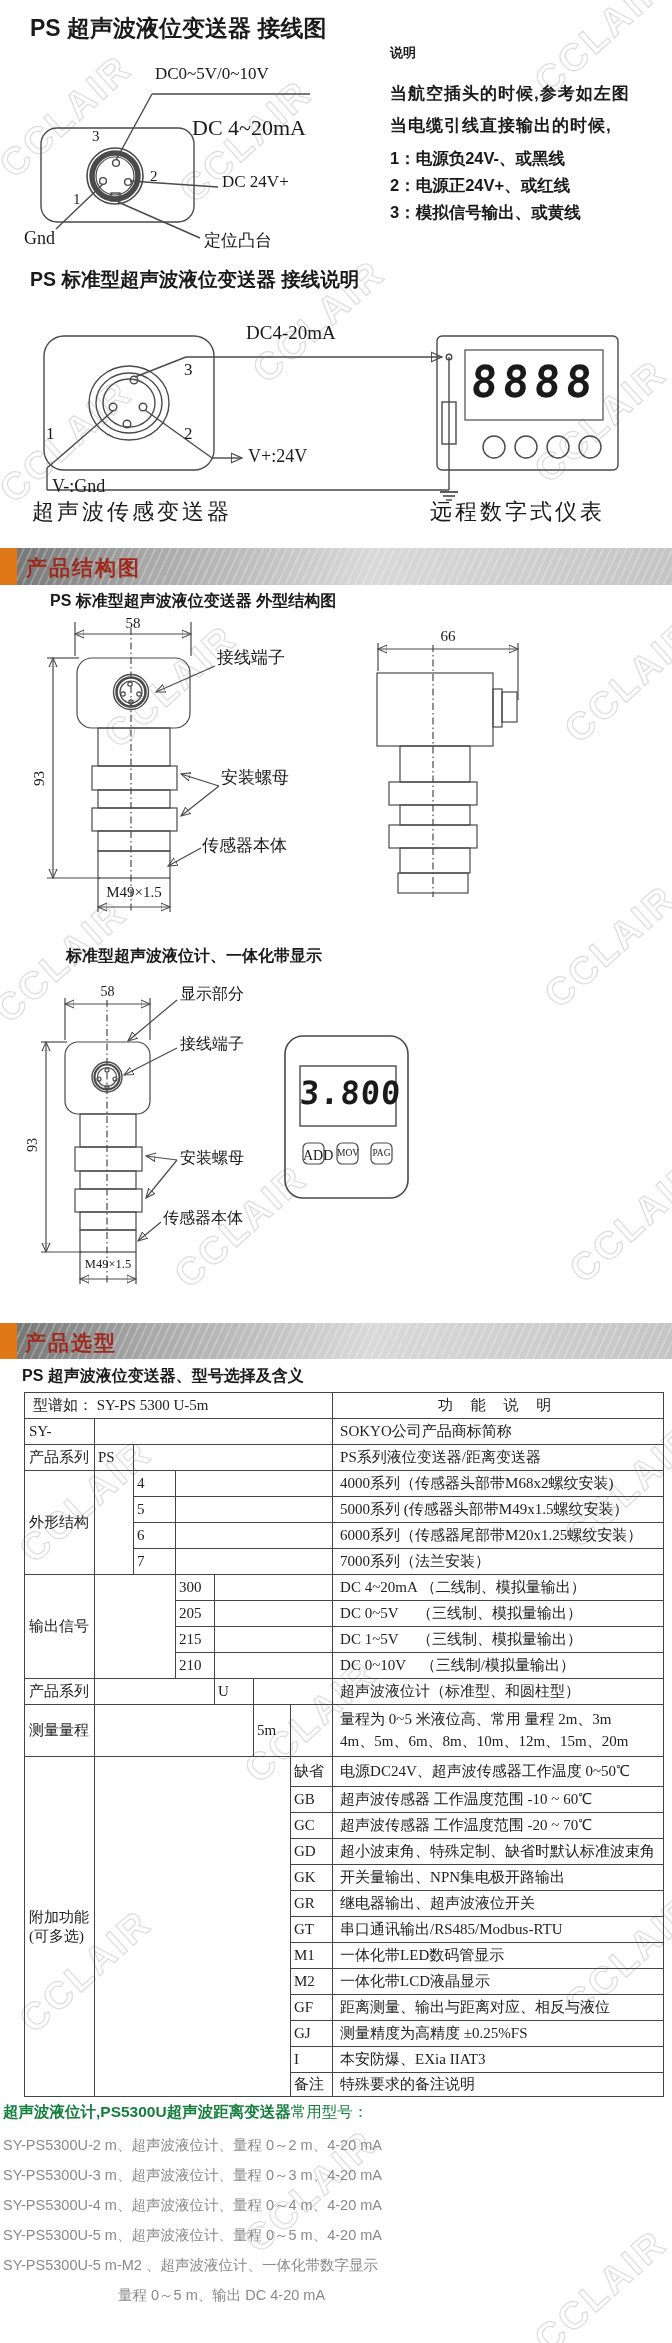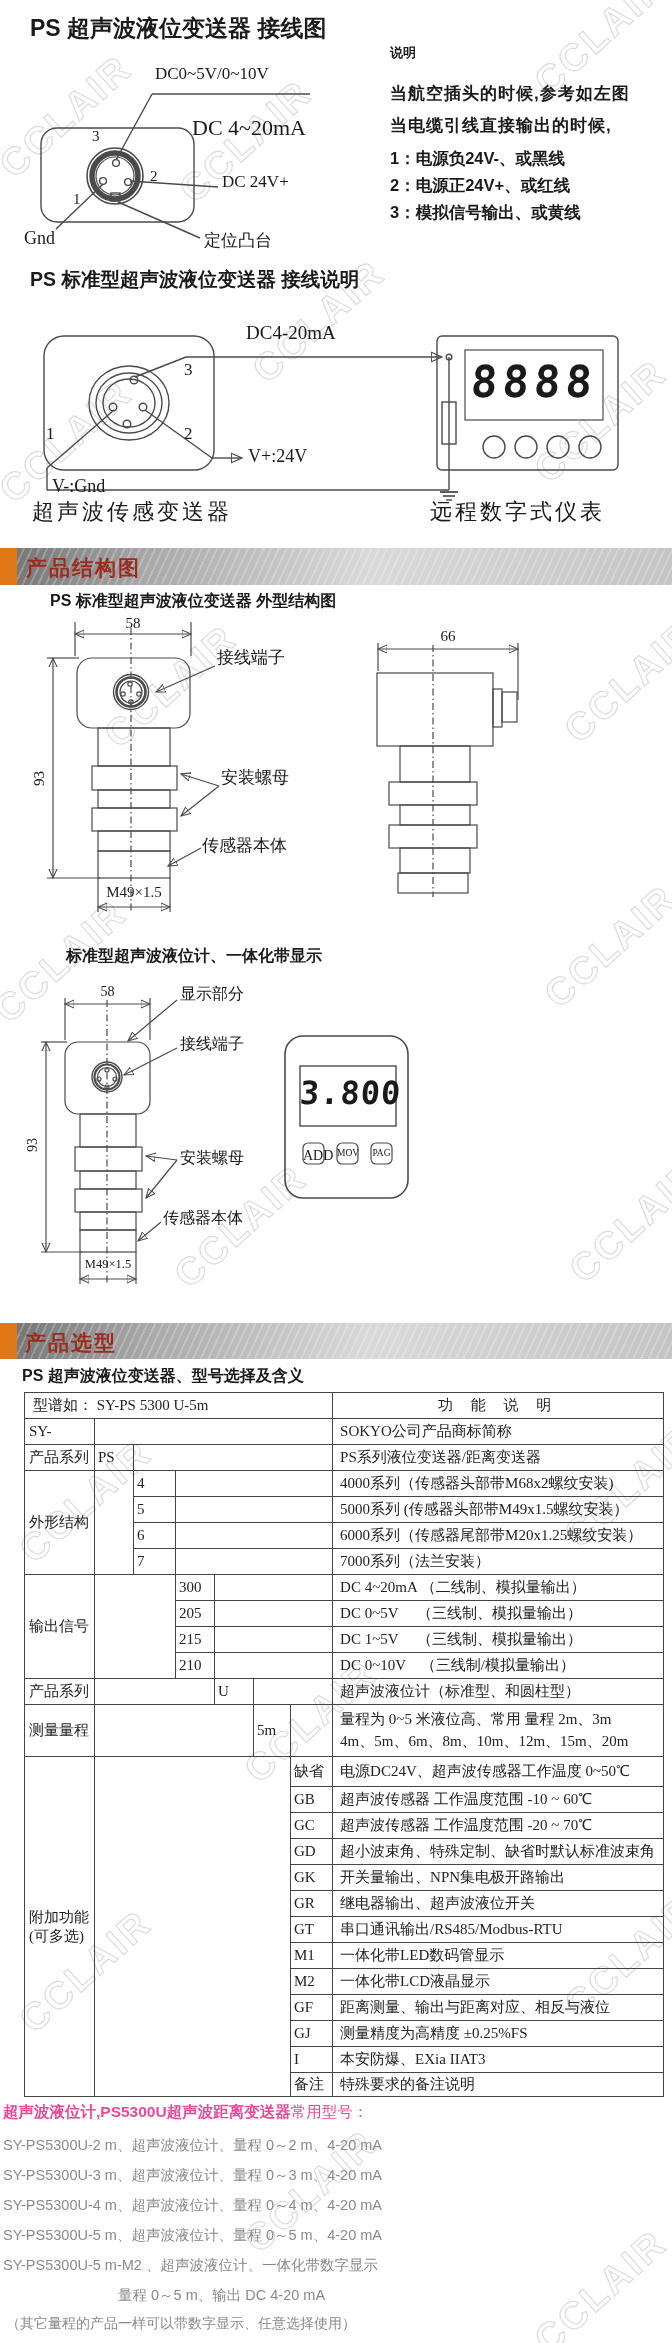--- a/index.html
+++ b/index.html
@@ -24,21 +24,21 @@
   svg.art line,svg.art rect,svg.art circle,svg.art ellipse,svg.art path{stroke:#4a4a4a;fill:none;}
   table.sel{position:absolute;left:24px;top:1392px;z-index:2;border-collapse:collapse;table-layout:fixed;
       width:639px;font-family:"Liberation Serif",serif;font-size:15px;color:#222;}
   table.sel td{border:1px solid #444;padding:0 3px;overflow:hidden;}
   table.sel td.lab{padding-left:4px;white-space:pre-line;}
   table.sel td.code{text-align:left;}
   table.sel td.desc{padding-left:7px;white-space:pre-line;line-height:1.45;}
   table.sel td.hl{padding-left:8px;}
   table.sel td.hm{text-align:center;letter-spacing:7px;}
   .gray{color:#8a8a8a;font-size:14.5px;}
-  .navy{color:#ec4899;text-align:right;}
+  .navy{color:#15803d;text-align:right;}
 </style>
 </head>
 <body>
 
 <div class="page">
 
   <svg class="art" width="672" height="2343" viewBox="0 0 672 2343">
     <defs>
       <marker id="ar" viewBox="0 0 10 10" markerWidth="9" markerHeight="9" refX="8.5" refY="5" orient="auto-start-reverse">
         <path d="M0,1.2 L8.5,5 L0,8.8 z" fill="#4a4a4a" stroke="none"></path>
@@ -385,21 +385,20 @@
 
   <div class="t lay" style="left:3px;top:2102px;font-size:15.5px;">
     <span class="navy b">超声波液位计,PS5300U超声波距离变送器</span><span class="navy">常用型号：</span>
   </div>
   <div class="t lay gray" style="left:3px;top:2136px;">SY-PS5300U-2 m、超声波液位计、量程 0～2 m、4-20 mA</div>
   <div class="t lay gray" style="left:3px;top:2166px;">SY-PS5300U-3 m、超声波液位计、量程 0～3 m、4-20 mA</div>
   <div class="t lay gray" style="left:3px;top:2196px;">SY-PS5300U-4 m、超声波液位计、量程 0～4 m、4-20 mA</div>
   <div class="t lay gray" style="left:3px;top:2226px;">SY-PS5300U-5 m、超声波液位计、量程 0～5 m、4-20 mA</div>
   <div class="t lay gray" style="left:3px;top:2256px;">SY-PS5300U-5 m-M2 、超声波液位计、一体化带数字显示</div>
   <div class="t lay gray" style="left:118px;top:2286px;">量程 0～5 m、输出 DC  4-20 mA</div>
-  <div class="t lay gray" style="left:6px;top:2315px;font-size:14px;">（其它量程的产品一样可以带数字显示、任意选择使用）</div>
 
 <div class="wm" style="left: -15px; top: 95px;">CCLAIR</div>
     <div class="wm" style="left: 520px; top: 12px;">CCLAIR</div>
     <div class="wm" style="left: 165px; top: 120px;">CCLAIR</div>
     <div class="wm" style="left: 238px; top: 300px;">CCLAIR</div>
     <div class="wm" style="left: -15px; top: 420px;">CCLAIR</div>
     <div class="wm" style="left: 520px; top: 400px;">CCLAIR</div>
     <div class="wm" style="left: 90px; top: 665px;">CCLAIR</div>
     <div class="wm" style="left: 550px; top: 660px;">CCLAIR</div>
     <div class="wm" style="left: -20px; top: 940px;">CCLAIR</div>

